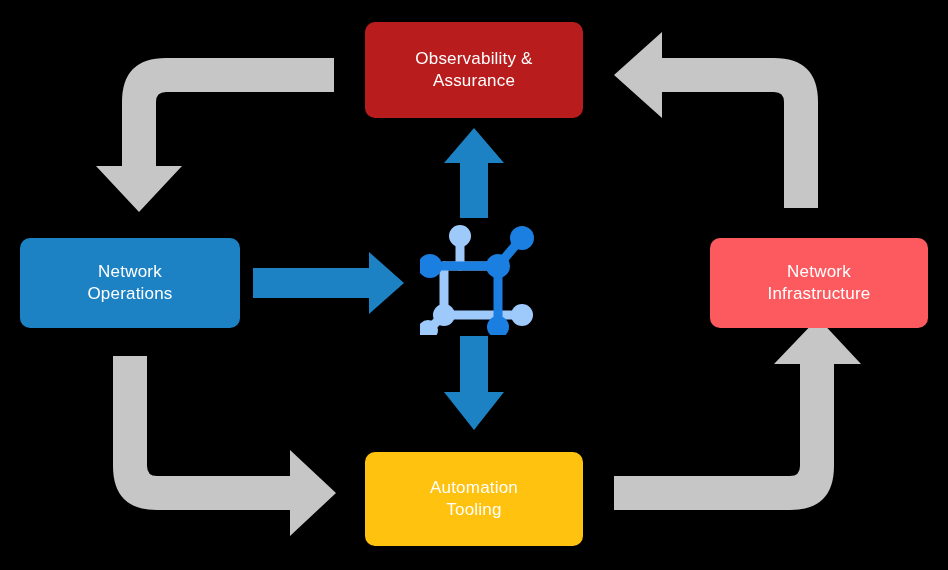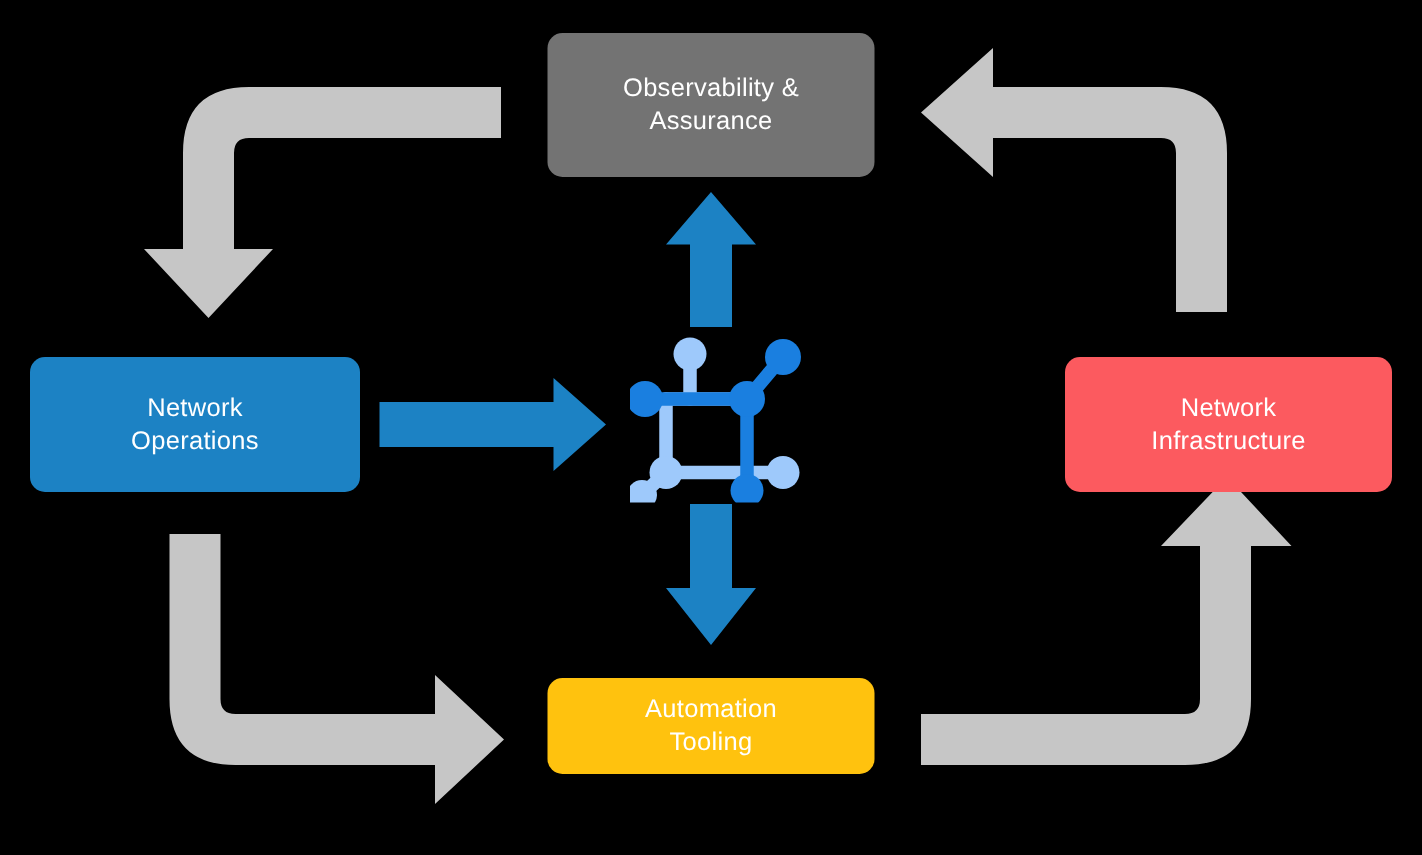--- a/index.html
+++ b/index.html
@@ -8,21 +8,21 @@
        font-family:"Liberation Sans","DejaVu Sans",sans-serif;}
   #canvas{position:relative;width:948px;height:570px;background:#000000;}
   .node-box{position:absolute;border-radius:10px;display:flex;align-items:center;
             justify-content:center;text-align:center;color:#ffffff;font-size:17px;
             line-height:1.32;font-weight:400;letter-spacing:.2px;padding:4px 8px;
             box-sizing:border-box;}
   .node-box span{display:block;white-space:pre-line;}
   #box-observability{left:365px;top:22px;width:218px;height:96px;background:#22b355;}
   #box-netops{left:20px;top:238px;width:220px;height:90px;background:#1c82c4;}
   #box-netinfra{left:710px;top:238px;width:218px;height:90px;background:#fc5a5f;}
-  #box-automation{left:365px;top:452px;width:218px;height:64px;background:#ffc20e;}
+  #box-automation{left:365px;top:452px;width:218px;height:94px;background:#ffc20e;}
   .svg-layer{position:absolute;left:0;top:0;width:948px;height:570px;}
   .center-icon{position:absolute;left:420px;top:220px;width:118px;height:115px;}
 </style>
 </head>
 <body>
 
 <div id="canvas" style="background: rgb(0, 0, 0);">
 
   <svg class="svg-layer" viewBox="0 0 948 570" xmlns="http://www.w3.org/2000/svg">
 
@@ -132,21 +132,21 @@
       <circle cx="8" cy="110" r="10" fill="#9ec9fb"></circle>
       <circle cx="102" cy="95" r="11" fill="#9ec9fb"></circle>
 
       <circle cx="10" cy="46" r="12" fill="#1a7fe0"></circle>
       <circle cx="78" cy="46" r="12" fill="#1a7fe0"></circle>
       <circle cx="102" cy="18" r="12" fill="#1a7fe0"></circle>
       <circle cx="78" cy="107" r="11" fill="#1a7fe0"></circle>
     </g>
   </svg>
 
-  <div class="node-box" id="box-observability" style="background: #737373;">
+  <div class="node-box" id="box-observability" style="background: #b91c1c;">
     <span>Observability &amp;
 Assurance</span>
   </div>
 
   <div class="node-box" id="box-netops" style="background: rgb(28, 130, 196);">
     <span>Network
 Operations</span>
   </div>
 
   <div class="node-box" id="box-netinfra" style="background: rgb(252, 90, 95);">

